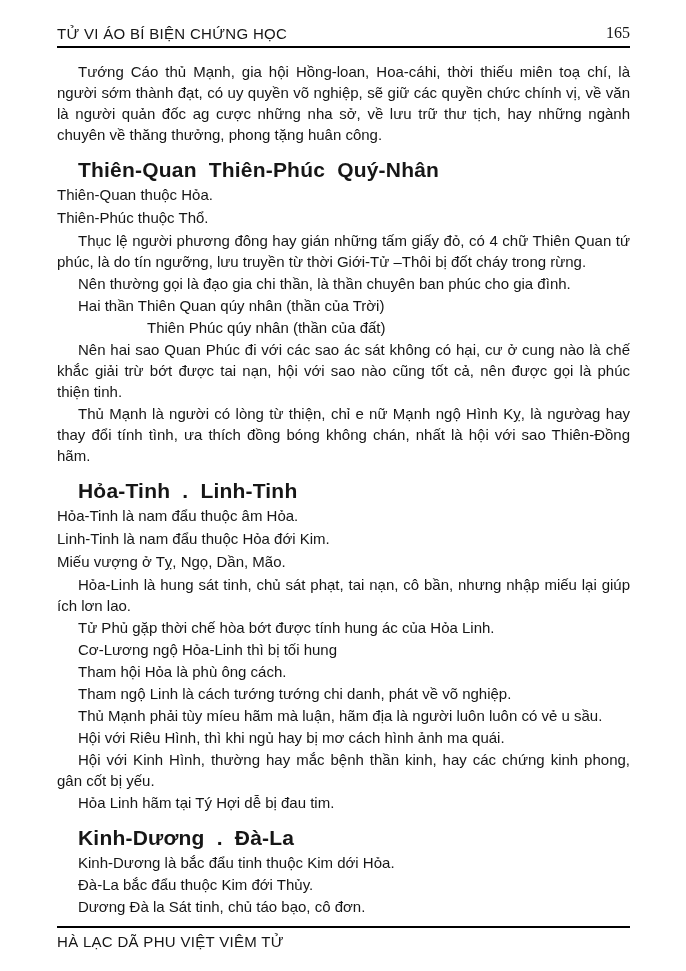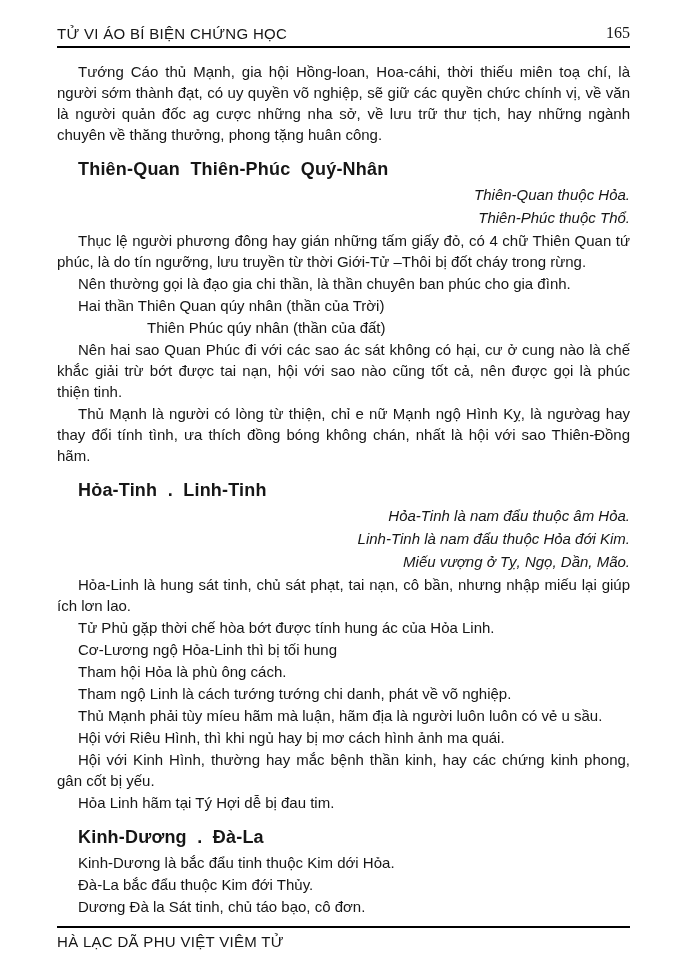--- a/index.html
+++ b/index.html
@@ -39,28 +39,27 @@
   }
   .p {
     margin:0 0 1px 0;
     text-align:justify;
     text-indent:21px;
   }
   .h {
     margin:14px 0 4px 0;
     padding-left:21px;
     font-weight:700;
-    font-size:18px;
+    font-size:21px;
     white-space:pre-wrap;
     letter-spacing:0.2px;
   }
   .ci {
     margin:0 0 2px 0;
-    text-align:right;
-    font-style:italic;
+    text-align:left;
   }
   .pi {
     margin:0 0 1px 0;
     padding-left:90px;
   }
   .ftr {
     position:absolute;
     left:57px; top:926px;
     width:573px;
     border-top:2px solid #000;

